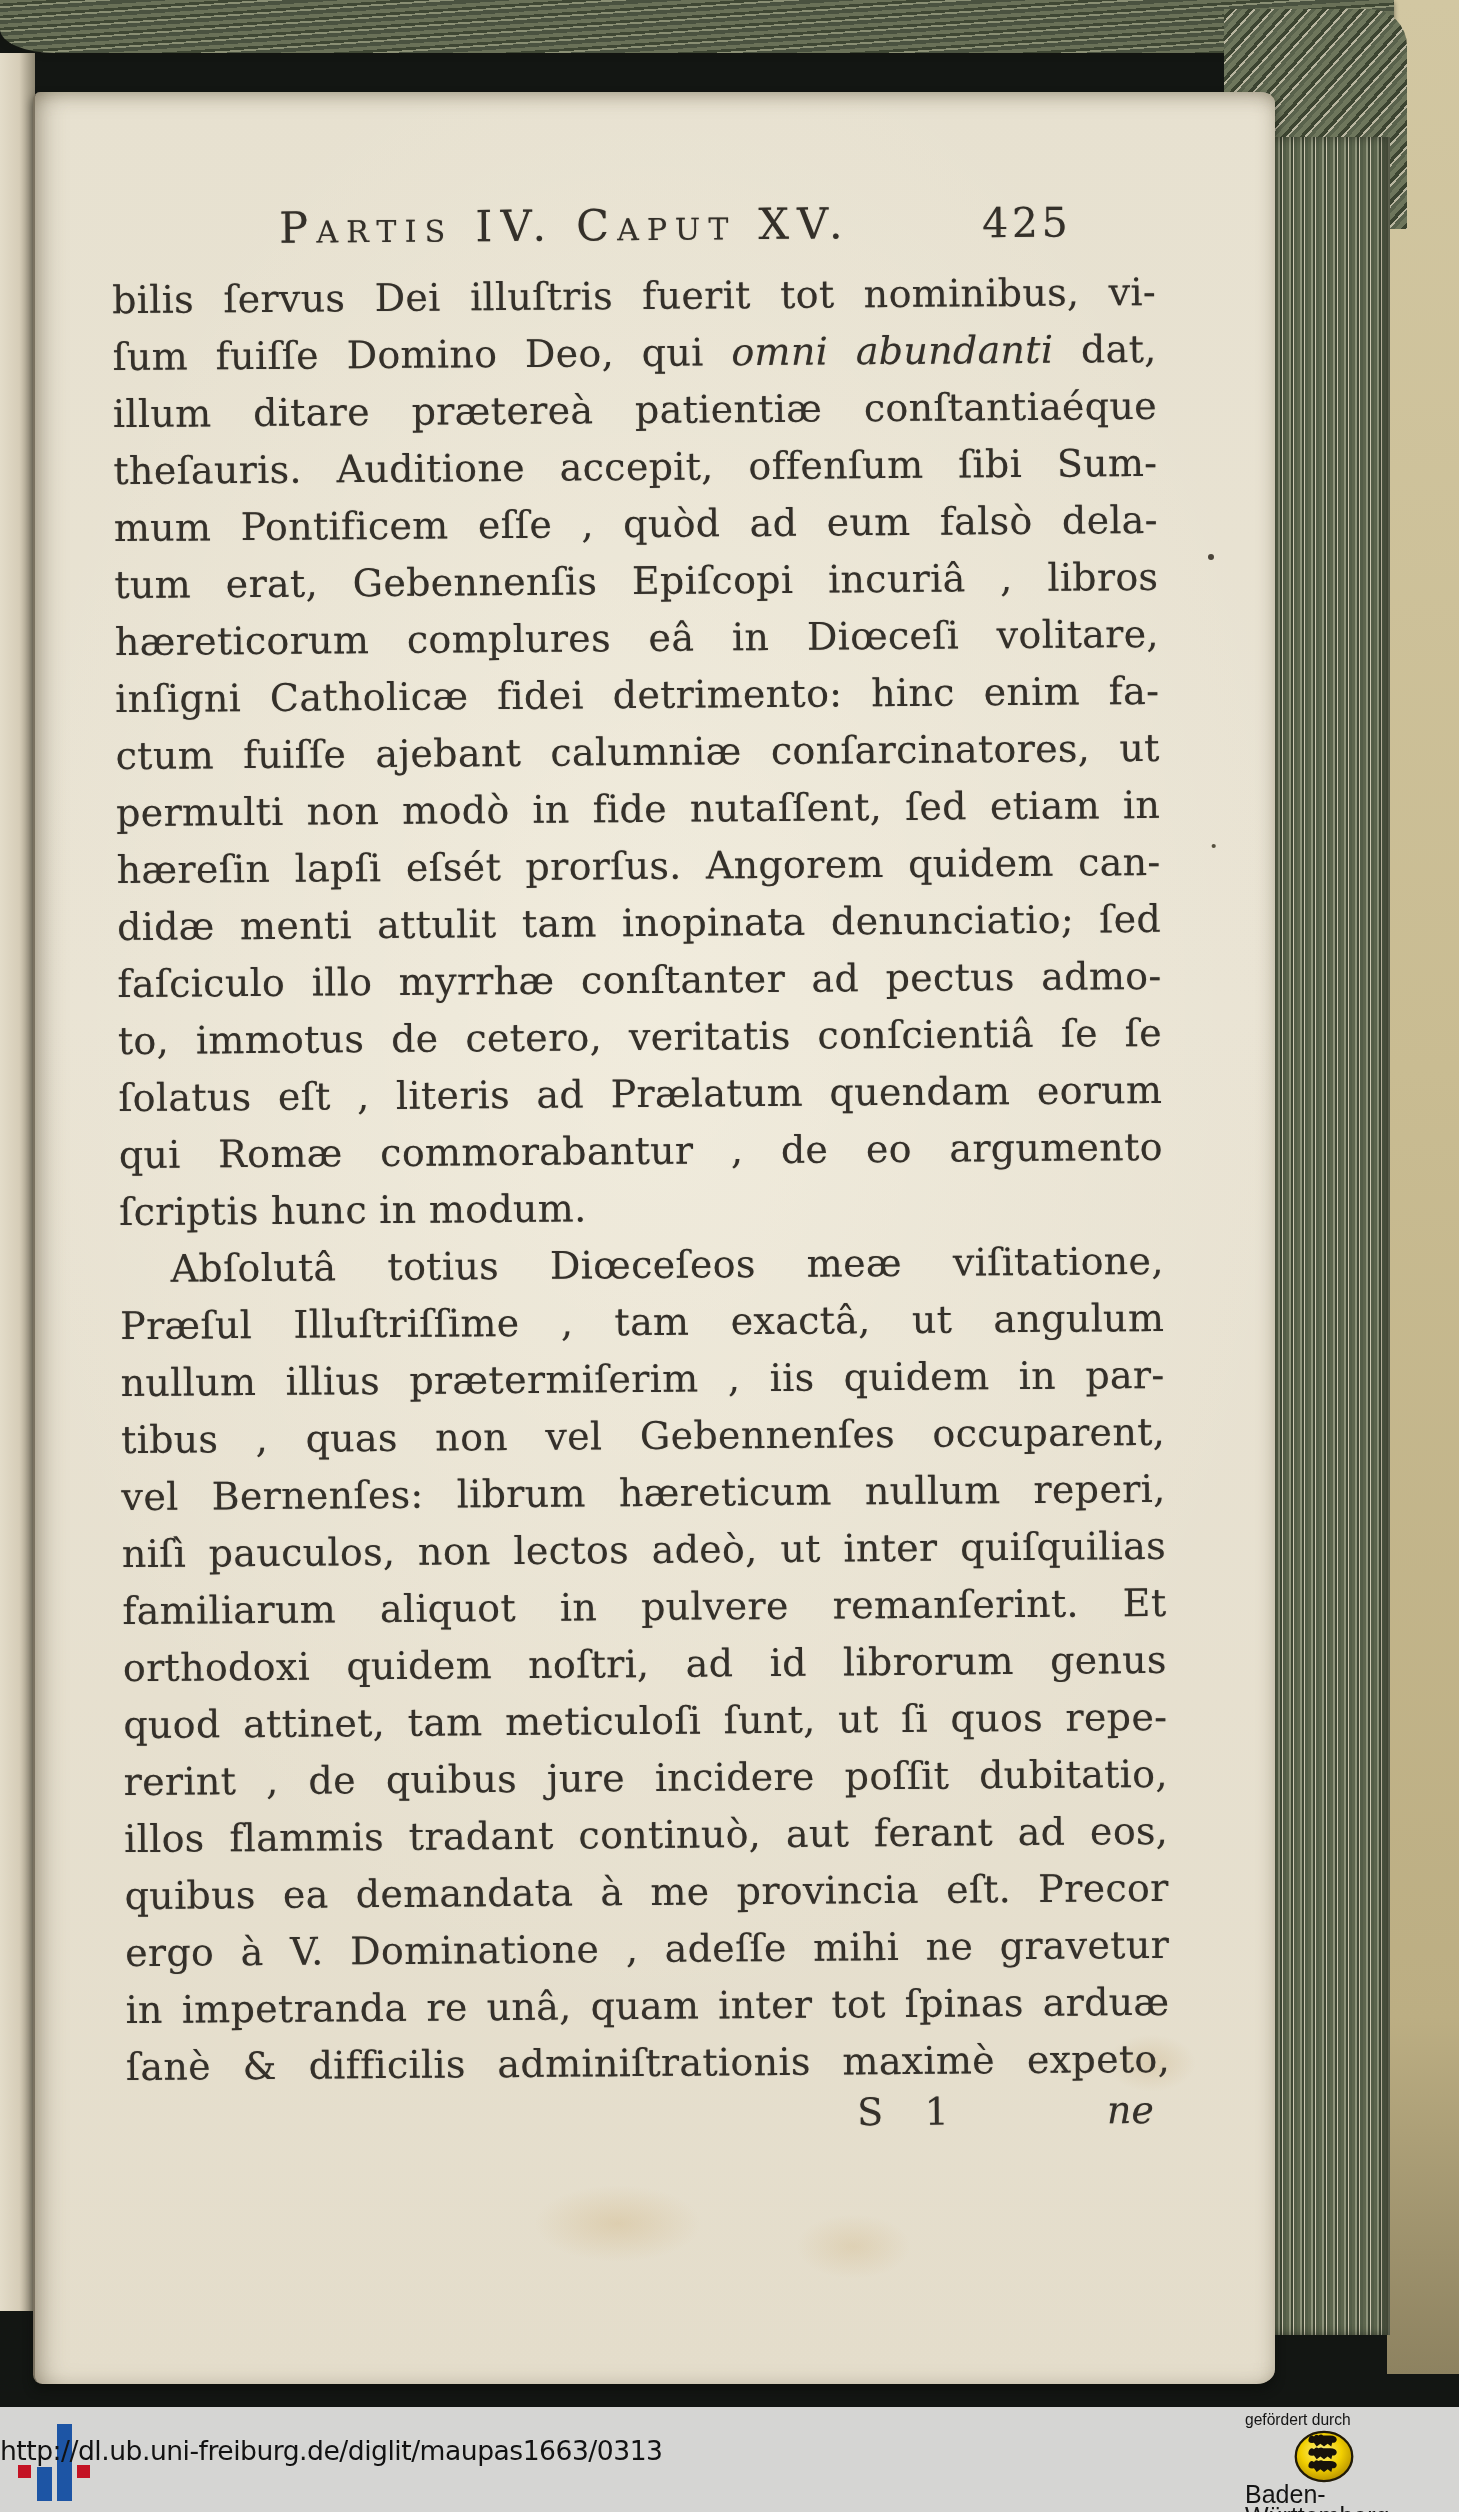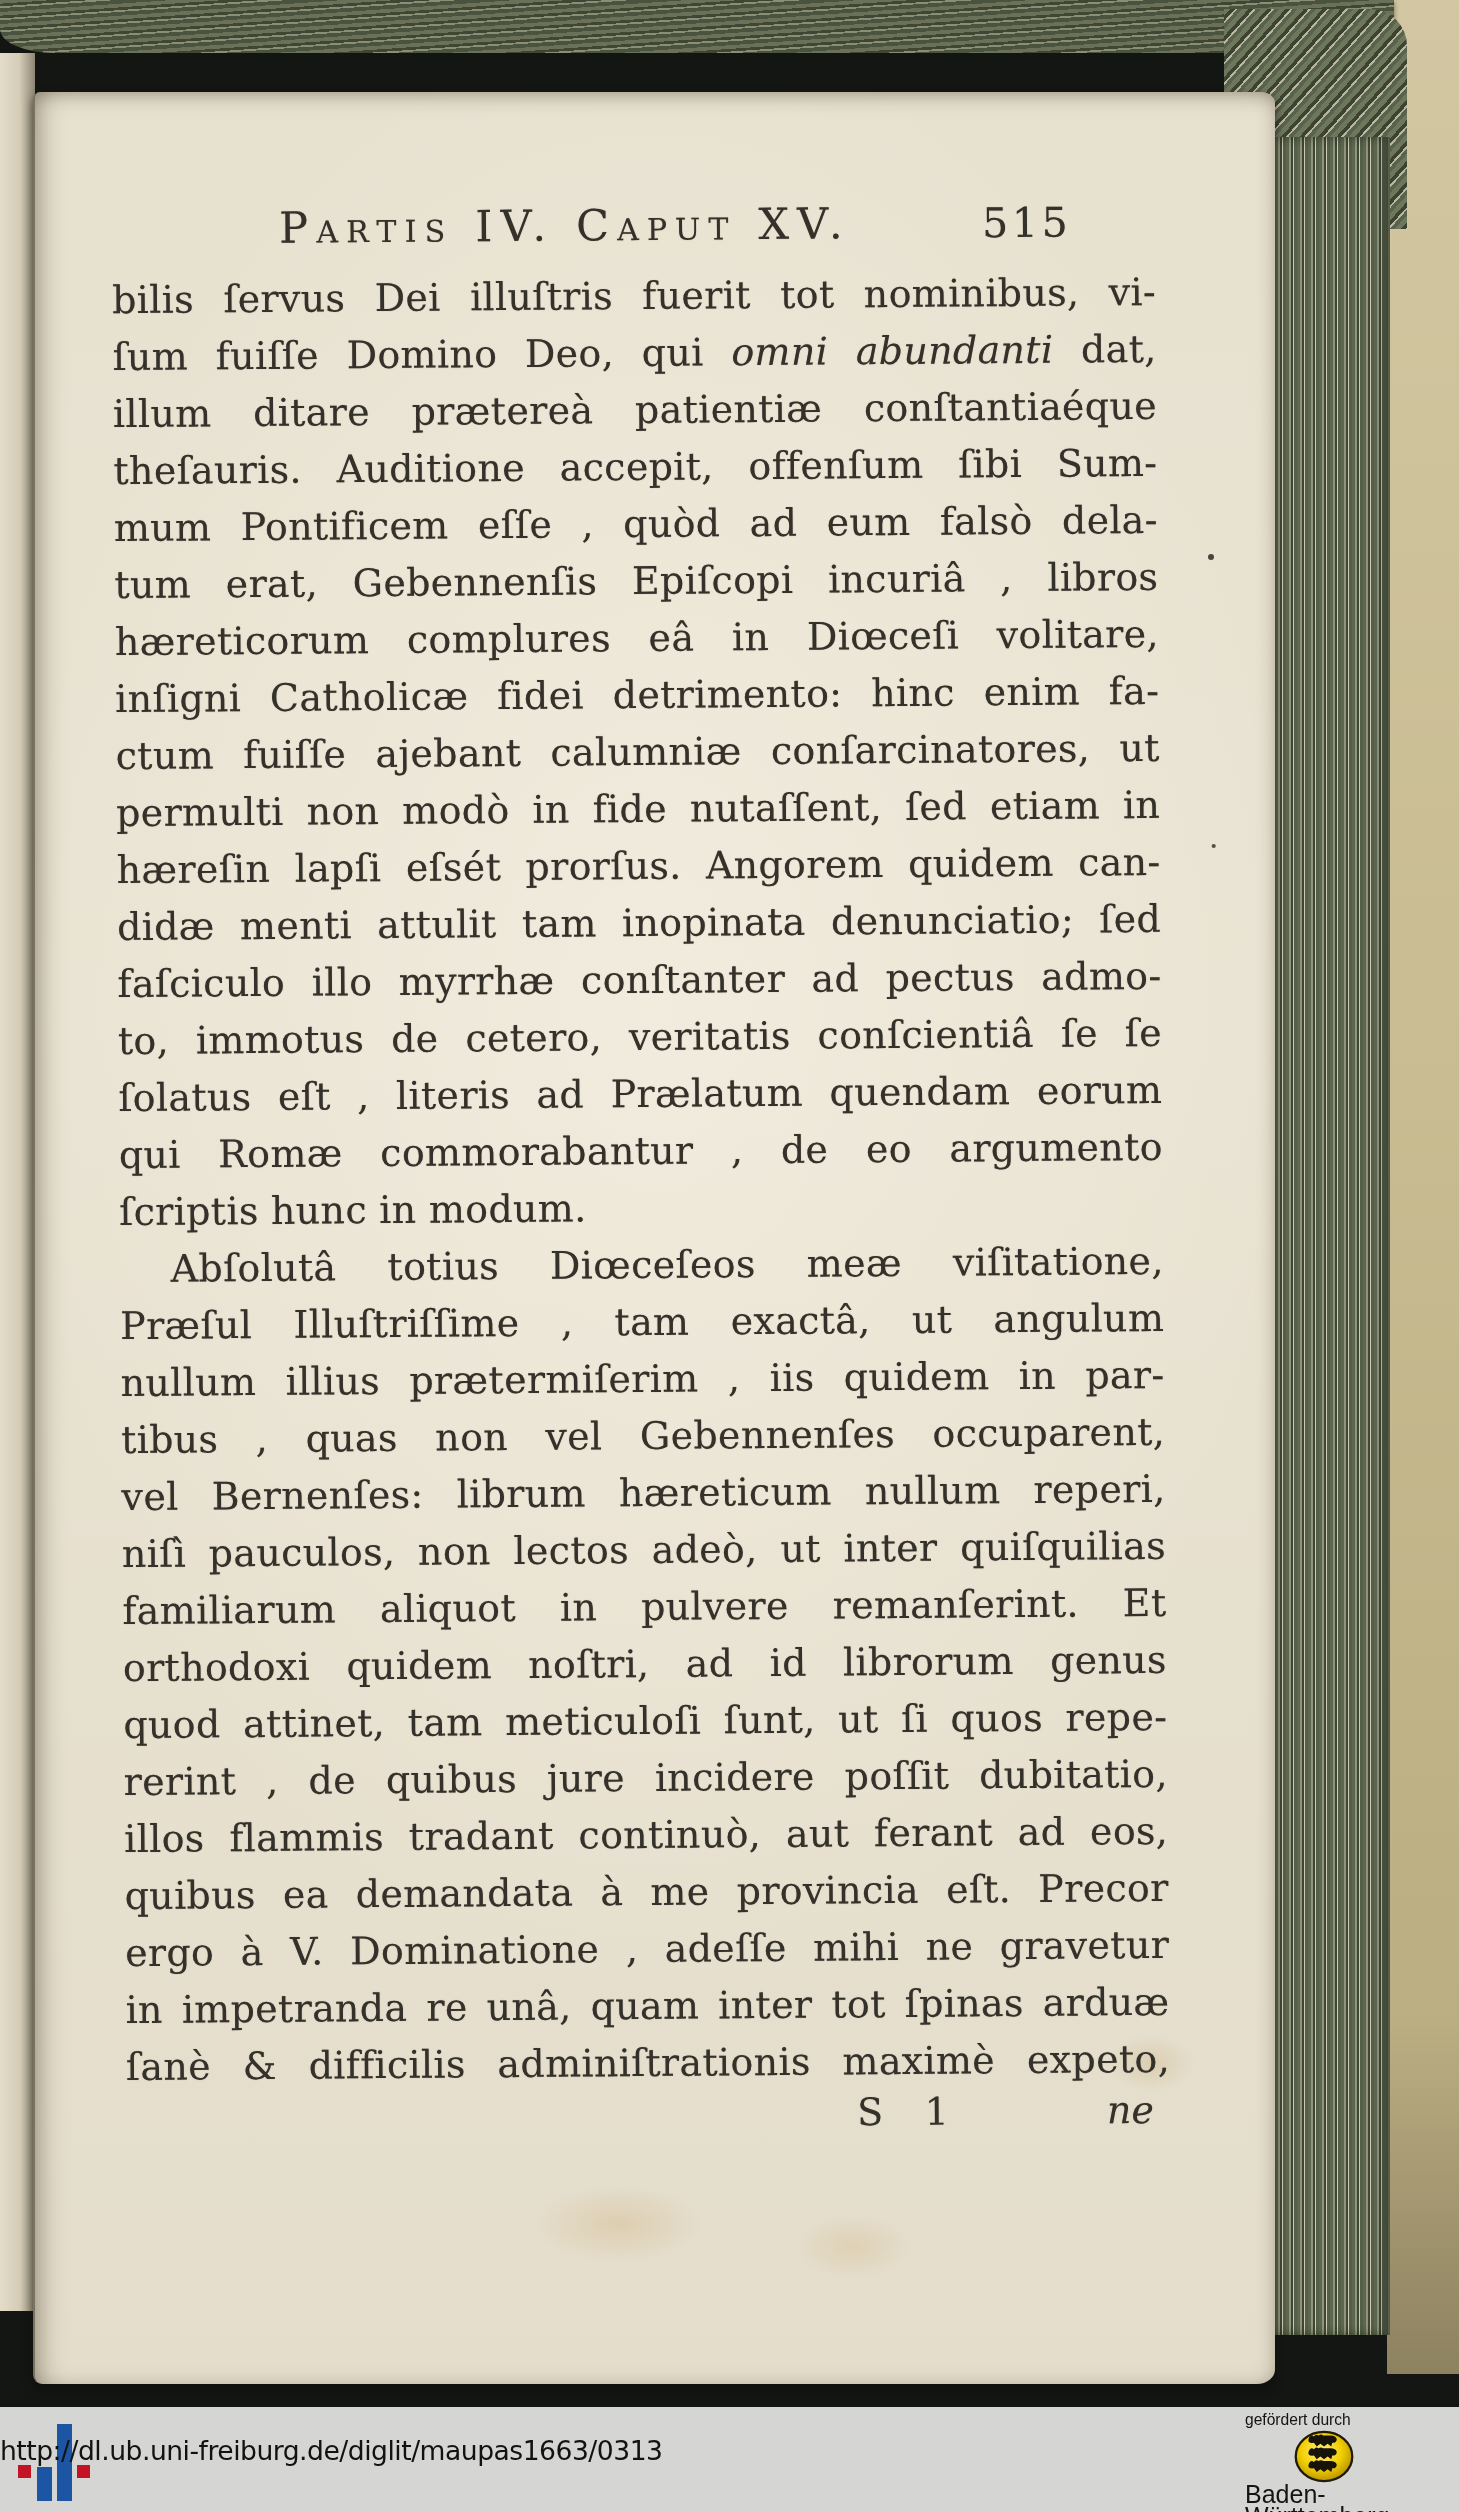--- a/index.html
+++ b/index.html
@@ -93,21 +93,21 @@
   <div class="book-top-edge"></div>
   <div class="corner-stripes"></div>
   <div class="fore-edge"></div>
   <div class="left-sliver"></div>
 
   <div class="page">
     <div class="speck"></div>
     <div class="text">
       <div class="header">
         <div class="title">Partis IV. Caput XV.</div>
-        <div class="pagenum">515</div>
+        <div class="pagenum">425</div>
       </div>
       <div>
           <div class="line"><span>bilis ſervus Dei illuſtris fuerit tot nominibus, vi-</span></div>
           <div class="line"><span>ſum fuiſſe Domino Deo, qui </span><em>omni abundanti</em><span> dat,</span></div>
           <div class="line"><span>illum ditare prætereà patientiæ conſtantiaéque</span></div>
           <div class="line"><span>theſauris. Auditione accepit, offenſum ſibi Sum-</span></div>
           <div class="line"><span>mum Pontificem eſſe , quòd ad eum falsò dela-</span></div>
           <div class="line"><span>tum erat, Gebennenſis Epiſcopi incuriâ , libros</span></div>
           <div class="line"><span>hæreticorum complures eâ in Diœceſi volitare,</span></div>
           <div class="line"><span>inſigni Catholicæ fidei detrimento: hinc enim fa-</span></div>

